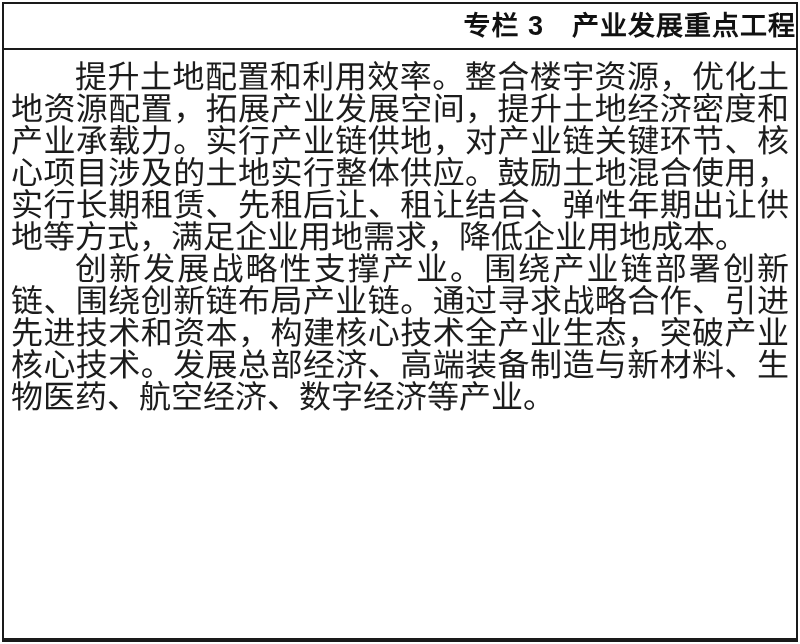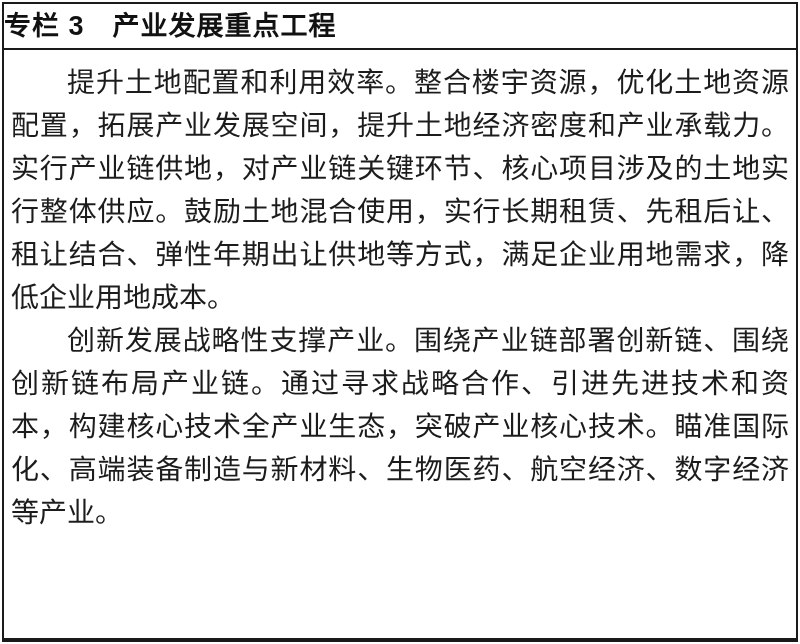--- a/index.html
+++ b/index.html
@@ -17,44 +17,44 @@
     width: 792px;
     height: 634px;
     border: 2px solid #1a1a1a;
     border-bottom-width: 4px;
     background: #ffffff;
     box-sizing: content-box;
   }
   .title-bar {
     height: 44px;
     line-height: 44px;
-    text-align: left;
+    text-align: right;
     border-bottom: 2px solid #1a1a1a;
     font-family: "Liberation Sans", "DejaVu Sans", sans-serif;
     font-weight: 700;
     font-size: 27px;
     color: #111111;
     letter-spacing: 1px;
     white-space: pre;
   }
   .panel-body {
     padding: 11px 7px 6px 7px;
     font-family: "Liberation Serif", "DejaVu Serif", serif;
-    font-size: 28px;
-    line-height: 43px;
+    font-size: 32px;
+    line-height: 32px;
     color: #1c1c1c;
     text-align: justify;
   }
   .panel-body p {
     margin: 0;
     text-indent: 2em;
   }
 </style>
 </head>
 <body>
 
 <div class="panel">
   <div class="title-bar">专栏 3　产业发展重点工程</div>
   <div class="panel-body">
     <p>提升土地配置和利用效率。整合楼宇资源，优化土地资源配置，拓展产业发展空间，提升土地经济密度和产业承载力。实行产业链供地，对产业链关键环节、核心项目涉及的土地实行整体供应。鼓励土地混合使用，实行长期租赁、先租后让、租让结合、弹性年期出让供地等方式，满足企业用地需求，降低企业用地成本。</p>
-    <p>创新发展战略性支撑产业。围绕产业链部署创新链、围绕创新链布局产业链。通过寻求战略合作、引进先进技术和资本，构建核心技术全产业生态，突破产业核心技术。瞄准国际化、高端装备制造与新材料、生物医药、航空经济、数字经济等产业。</p>
+    <p>创新发展战略性支撑产业。围绕产业链部署创新链、围绕创新链布局产业链。通过寻求战略合作、引进先进技术和资本，构建核心技术全产业生态，突破产业核心技术。发展总部经济、高端装备制造与新材料、生物医药、航空经济、数字经济等产业。</p>
   </div>
 </div>
 
 </body></html>

